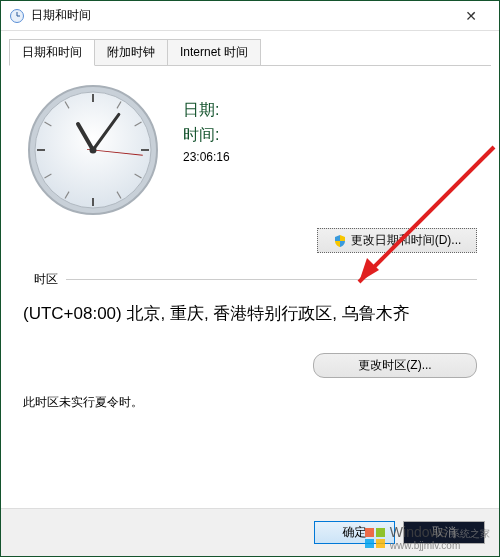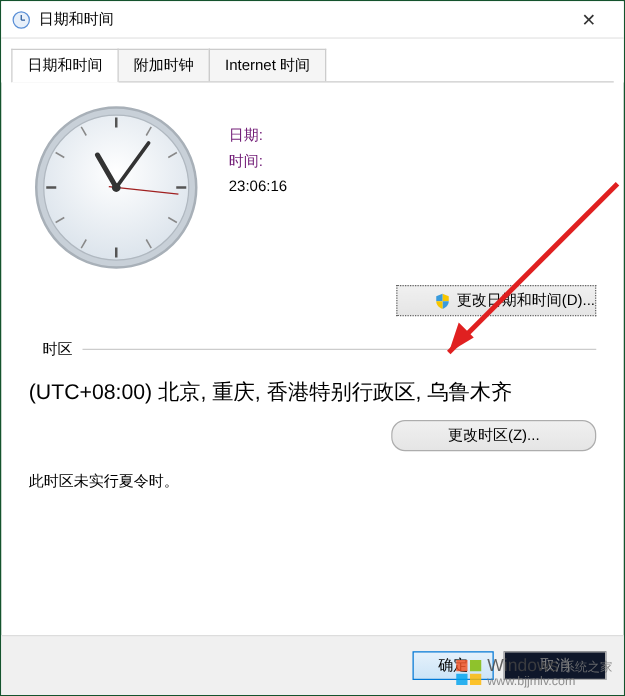--- a/index.html
+++ b/index.html
@@ -86,22 +86,22 @@
     .clock {
       width: 140px;
       height: 140px;
       flex-shrink: 0;
     }
     .dt-info {
       flex: 1;
       padding-top: 20px;
     }
     .dt-label {
-      font-size: 12px;
-      color: #701a75;
+      font-size: 16px;
+      color: #14532d;
       margin-bottom: 4px;
     }
     .dt-value {
       font-size: 12px;
       color: #000;
       margin-bottom: 16px;
     }
     .change-dt-btn, .change-tz-btn {
       height: 25px;
       border: 1px solid #adadad;
@@ -113,21 +113,20 @@
       justify-content: center;
       gap: 4px;
       font-family: inherit;
       white-space: nowrap;
     }
     .change-dt-btn {
       width: 160px;
       margin-left: auto;
       margin-top: 8px;
       border: 1px dotted #666;
-      justify-content: flex-end;
     }
     .shield-icon {
       display: inline-block;
       width: 14px;
       height: 14px;
     }
     .section-header {
       display: flex;
       align-items: center;
       margin-top: 18px;
@@ -144,39 +143,39 @@
       height: 1px;
       background: #ccc;
     }
     .tz-value {
       margin-top: 14px;
       font-size: 17px;
     }
     .change-tz-btn {
       width: 164px;
       margin-left: auto;
-      margin-top: 11px;
+      margin-top: 28px;
       border-radius: 11px;
     }
     .dst-info {
       margin-top: 16px;
       font-size: 12px;
     }
     .bottom-bar {
       height: 48px;
       border-top: 1px solid #ddd;
       background: #f0f0f0;
       display: flex;
       align-items: center;
       justify-content: flex-end;
       padding: 0 14px;
       gap: 8px;
     }
     .btn-primary {
-      width: 65px;
+      width: 81px;
       height: 23px;
       border: 1px solid #0078d7;
       background: linear-gradient(#e5f1fb, #cce4f7);
       font-size: 12px;
       cursor: pointer;
       font-family: inherit;
     }
     .btn-secondary {
       width: 82px;
       height: 23px;

